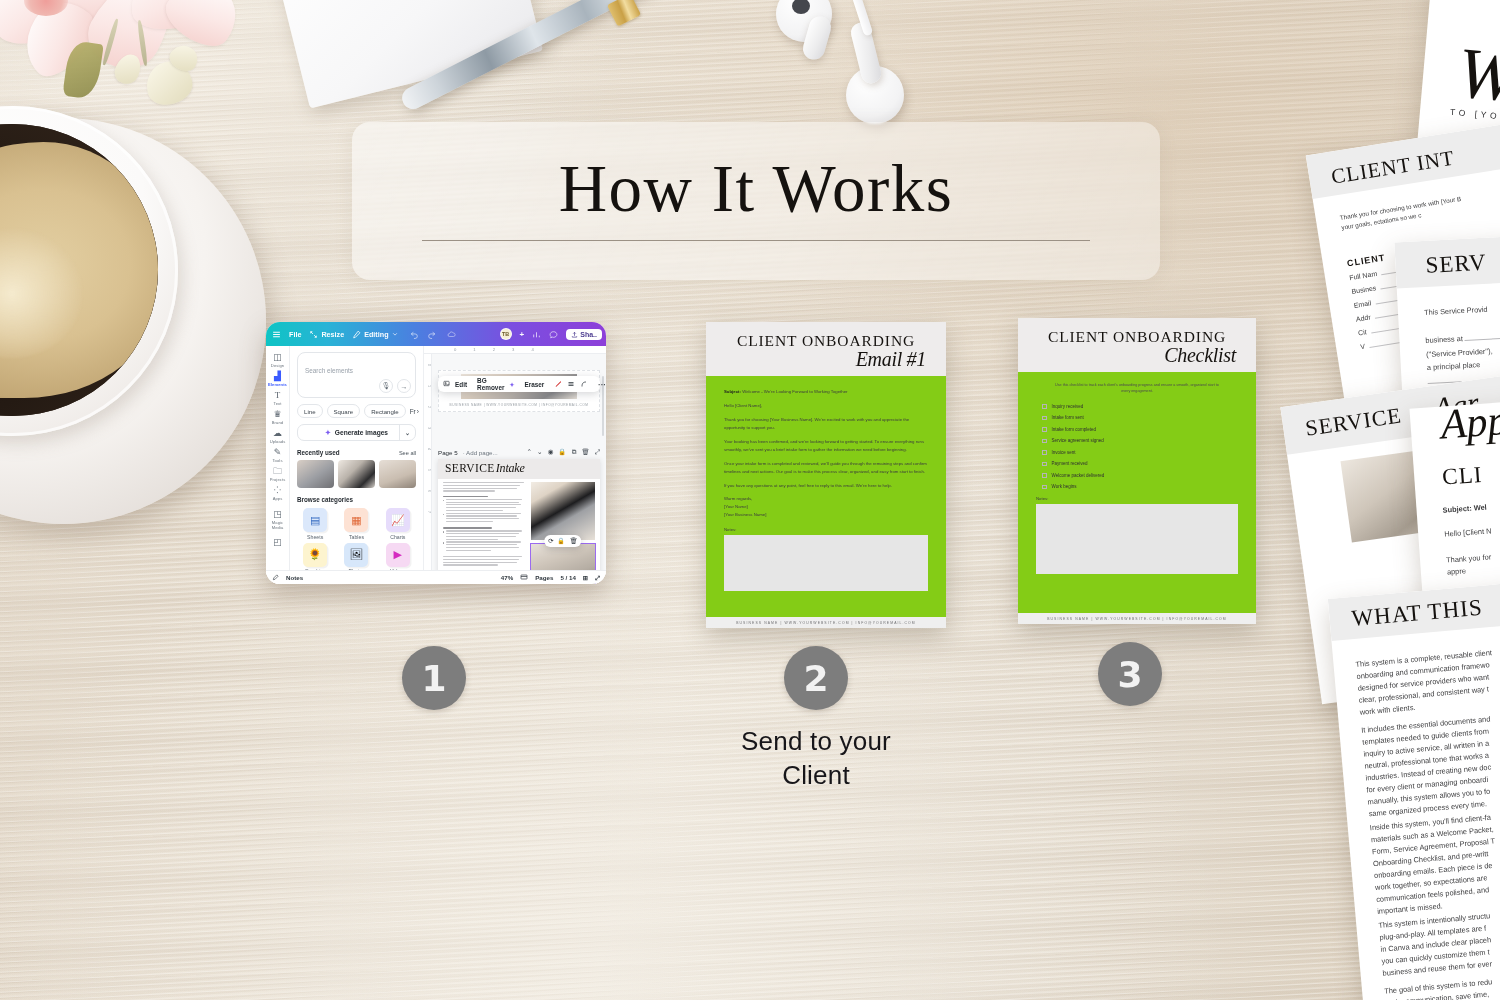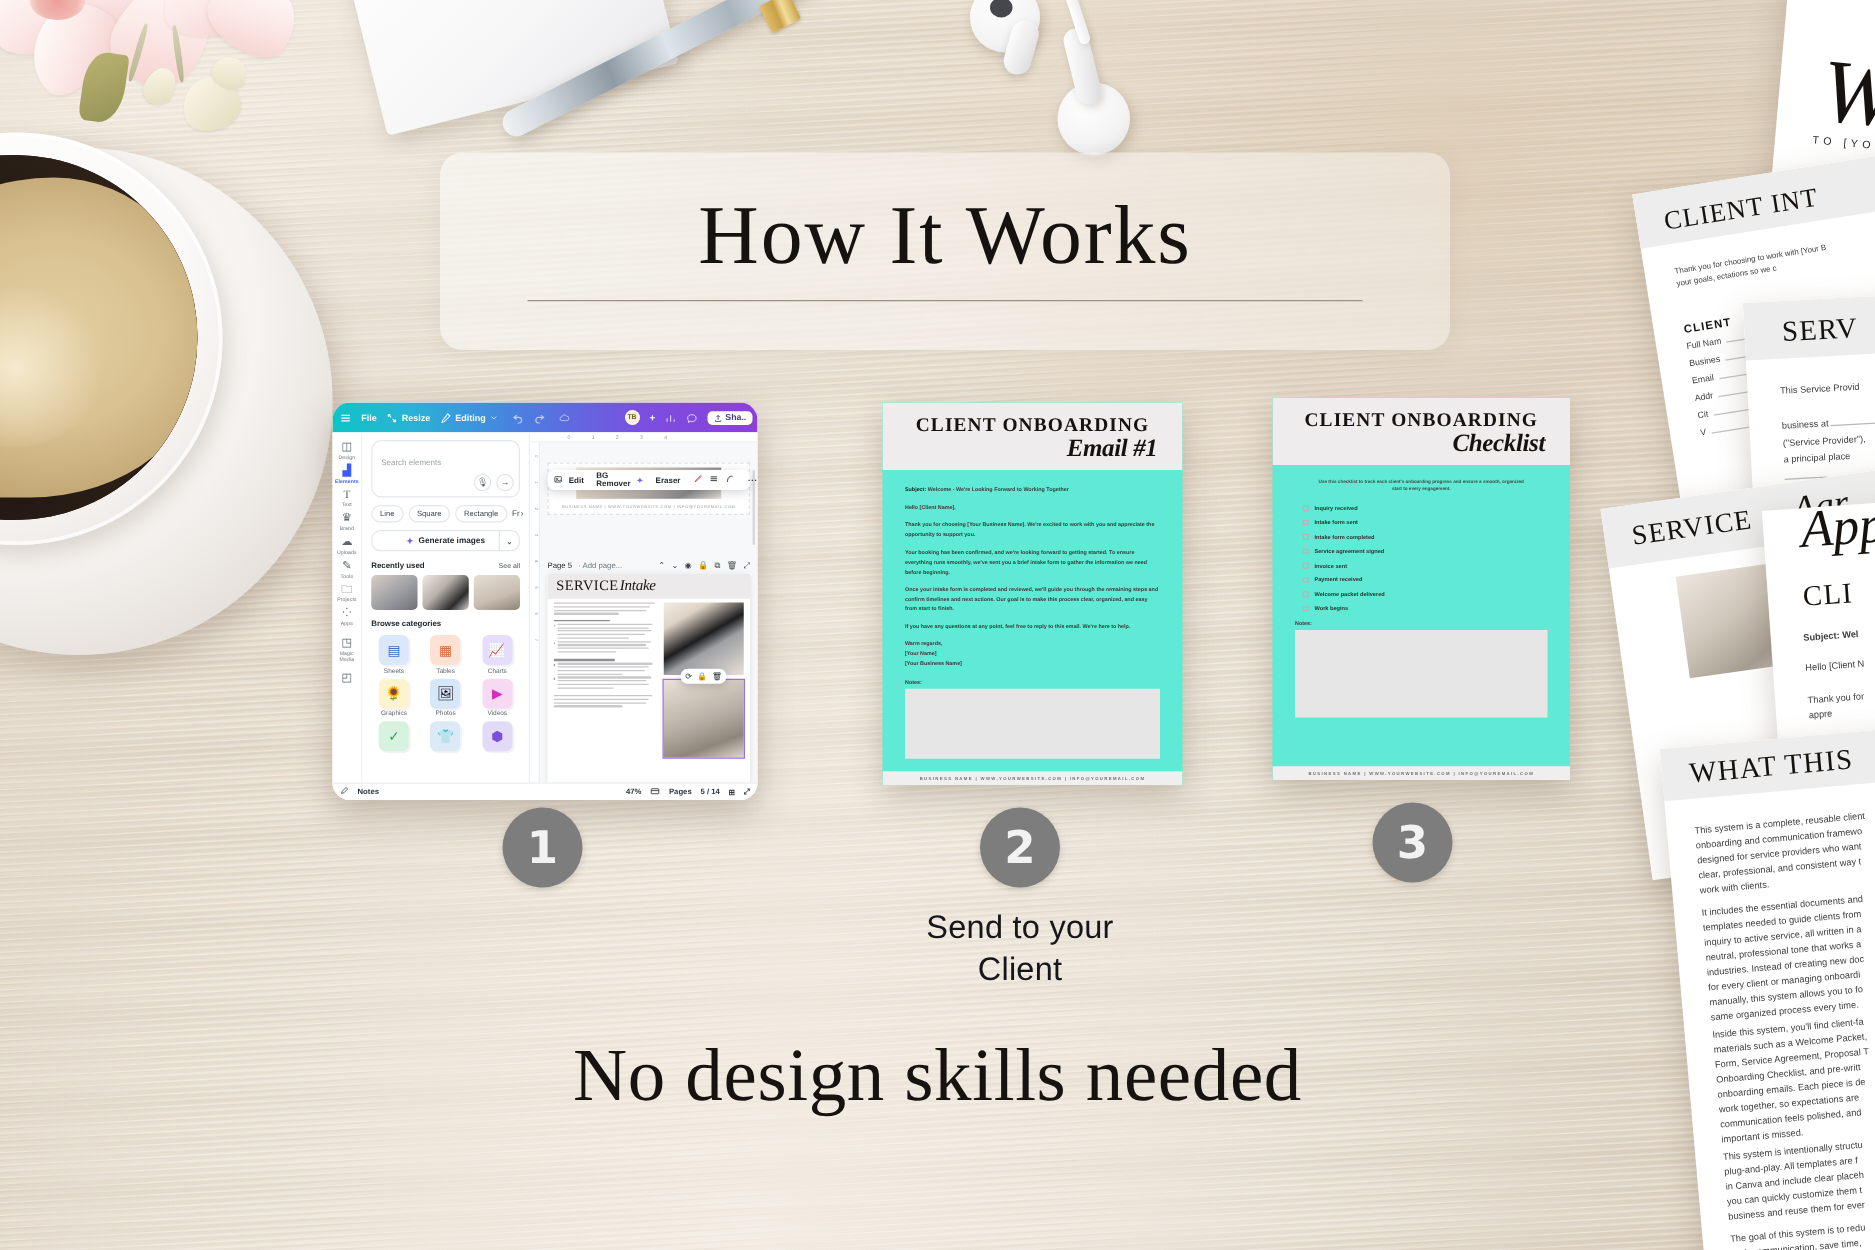--- a/index.html
+++ b/index.html
@@ -164,21 +164,21 @@
     font-weight: 400;
   }
   .banner-rule {
     position: absolute; left: 70px; right: 70px; top: 118px;
     height: 1px; background: #9b9185;
   }
 
   
   .canva {
     position: absolute;
-    left: 266px; top: 322px; width: 340px; height: 318px;
+    left: 266px; top: 322px; width: 340px; height: 262px;
     border-radius: 14px;
     overflow: hidden;
     background: #fff;
     box-shadow: 0 10px 26px rgba(110,92,72,.34);
   }
   .canva-top {
     position: relative; height: 24px;
     background: linear-gradient(90deg, #0ec4c4 0%, #29b3d6 18%, #4b7fe0 44%, #7a4fe0 72%, #8d3fd9 100%);
     display: flex; align-items: center; gap: 8px;
     padding: 0 4px 0 6px;
@@ -345,24 +345,23 @@
     font-size: 6.2px; font-weight: 700; color: #30383f;
   }
   .canva-foot .fspacer { flex: 1; }
   .rail-scroll-h {
     position: absolute; right: 2px; top: 30px; width: 2px; height: 60px;
     background: #d7dadd; border-radius: 2px;
   }
 
   
   .doc {
-    position: absolute; background: #5eead4;
+    position: absolute; background: #84cc16;
     box-shadow: 0 9px 24px rgba(110,92,72,.32);
     overflow: hidden;
-    font-weight: bold;
   }
   .doc-head { height: 54px; background: #eeecec; position: relative; }
   .doc-title {
     position: absolute; left: 0; right: 0; top: 10px; text-align: center;
     font-family: "Liberation Serif", serif; font-size: 15.5px; letter-spacing: .9px; color: #15120f;
   }
   .doc-script {
     position: absolute; right: 20px; top: 26px;
     font-family: "Liberation Serif", serif; font-style: italic;
     font-size: 20px; color: #15120f; letter-spacing: -.3px;
@@ -992,15 +991,14 @@
     <div class="step-circle" style="background: rgb(125, 125, 125);">1</div>
   </div>
   <div class="step" style="left:688px;top:646px;width:256px;">
     <div class="step-circle" style="background: rgb(125, 125, 125);">2</div>
     <div class="step-label">Send to your<br>Client</div>
   </div>
   <div class="step" style="left:1002px;top:642px;width:256px;">
     <div class="step-circle" style="background: rgb(125, 125, 125);">3</div>
   </div>
 
-  <div class="tagline">No design skills needed</div>
 
 </div>
 
 </body></html>

